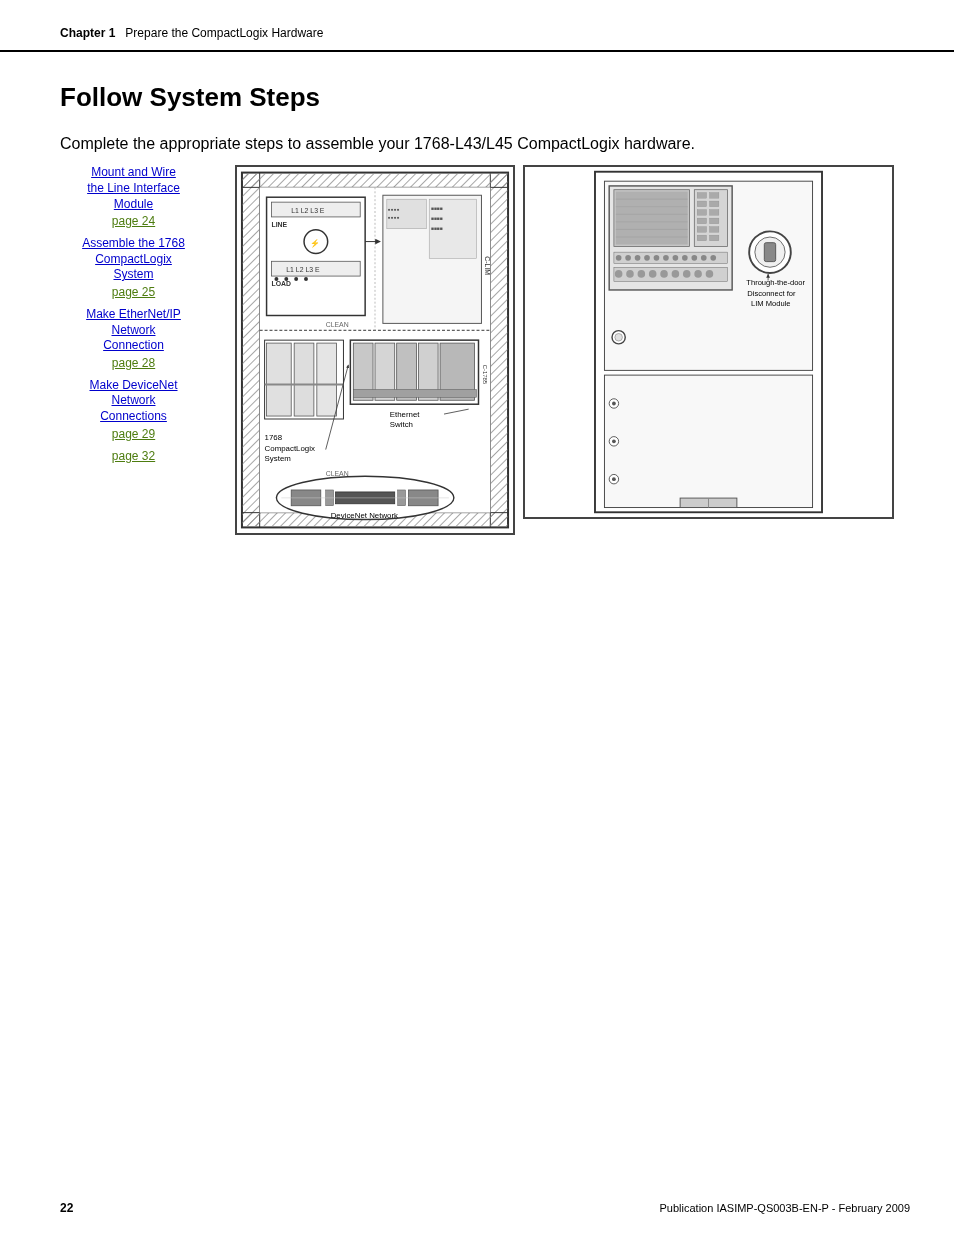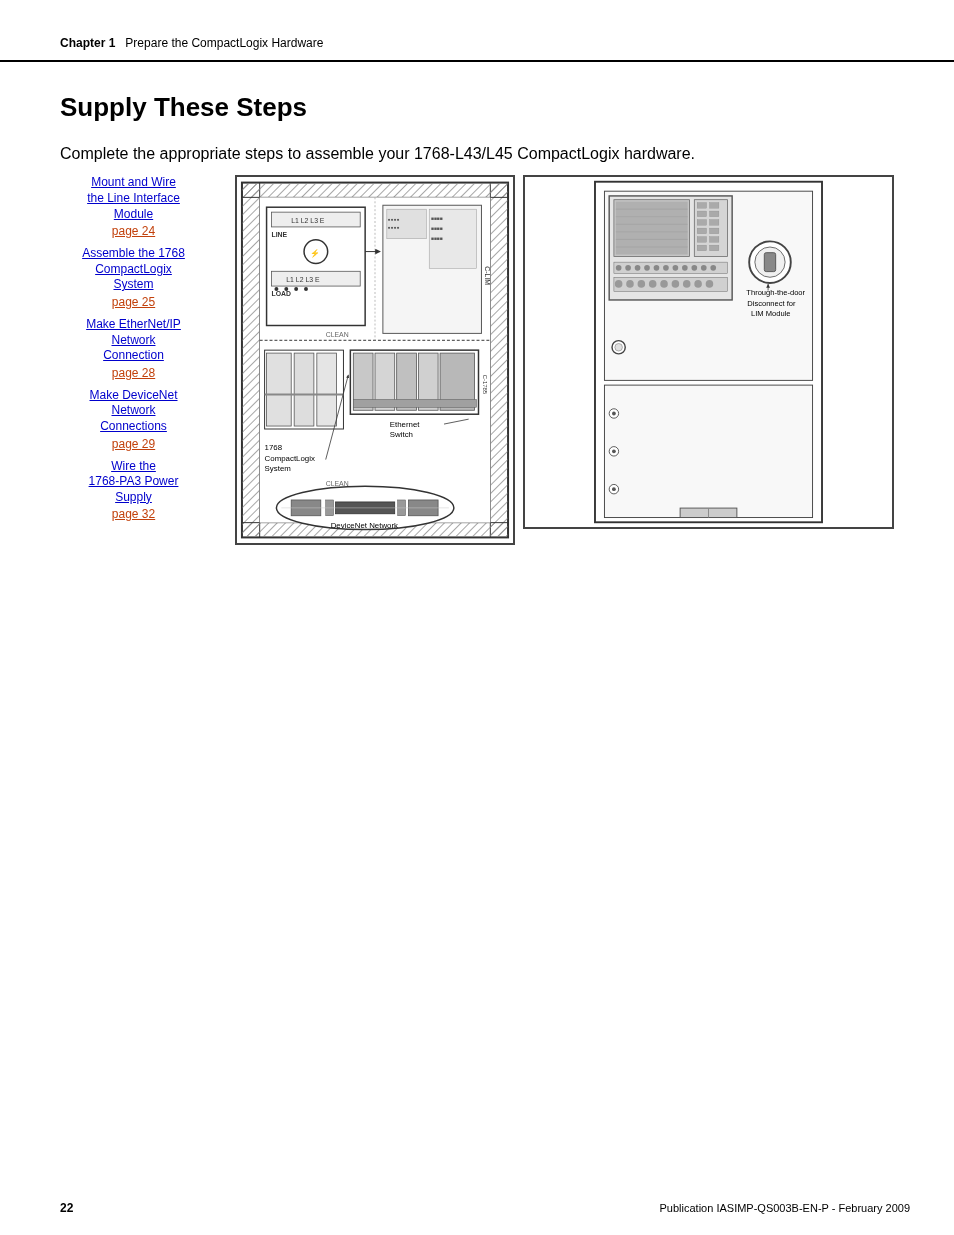--- a/index.html
+++ b/index.html
@@ -10,21 +10,21 @@
       font-family: Arial, Helvetica, sans-serif;
       font-size: 13px;
       color: #000;
       position: relative;
     }
 
     
     .page-header {
       display: flex;
       align-items: center;
-      padding: 36px 60px 10px 60px;
+      padding: 26px 60px 10px 60px;
       border-bottom: 2px solid #000;
       margin-bottom: 0;
     }
     .chapter-label {
       font-weight: bold;
       font-size: 12px;
       margin-right: 10px;
     }
     .chapter-title {
       font-size: 12px;
@@ -72,21 +72,21 @@
       color: #0000cc;
       text-decoration: underline;
       font-size: 12px;
       cursor: pointer;
       display: block;
       text-align: center;
       line-height: 1.3;
     }
 
     .page-ref {
-      color: #c2410c;
+      color: #4d7c0f;
       text-decoration: underline;
       font-size: 12px;
       display: block;
       text-align: center;
       margin-top: 2px;
       margin-bottom: 8px;
     }
 
     
     .diagram-container {
@@ -146,21 +146,21 @@
 </head>
 <body>
 
 <div class="page-header">
   <span class="chapter-label">Chapter 1</span>
   <span class="chapter-title">Prepare the CompactLogix Hardware</span>
 </div>
 
 <div class="main-content">
 
-  <h1 class="section-heading">Supply These Steps</h1>
+  <h1 class="section-heading">Follow System Steps</h1>
 
   <p class="intro-paragraph">Complete the appropriate steps to assemble your 1768-L43/L45 CompactLogix hardware.</p>
 
   <div class="figure-area">
 
     <div class="nav-links">
 
       <div class="nav-link-group">
         <a class="nav-link" href="#">Mount and Wire<br>the Line Interface<br>Module</a>
         <span class="page-ref">page 24</span>
@@ -175,21 +175,20 @@
         <a class="nav-link" href="#">Make EtherNet/IP<br>Network<br>Connection</a>
         <span class="page-ref">page 28</span>
       </div>
 
       <div class="nav-link-group">
         <a class="nav-link" href="#">Make DeviceNet<br>Network<br>Connections</a>
         <span class="page-ref">page 29</span>
       </div>
 
       <div class="nav-link-group">
-        <a class="nav-link" href="#">Wire the<br>1768-PA3 Power<br>Supply</a>
         <span class="page-ref">page 32</span>
       </div>
 
     </div>
 
     <div class="diagram-container">
 
       <div class="system-diagram">
         <svg class="diagram-svg" viewBox="0 0 280 370" xmlns="http://www.w3.org/2000/svg">
 

